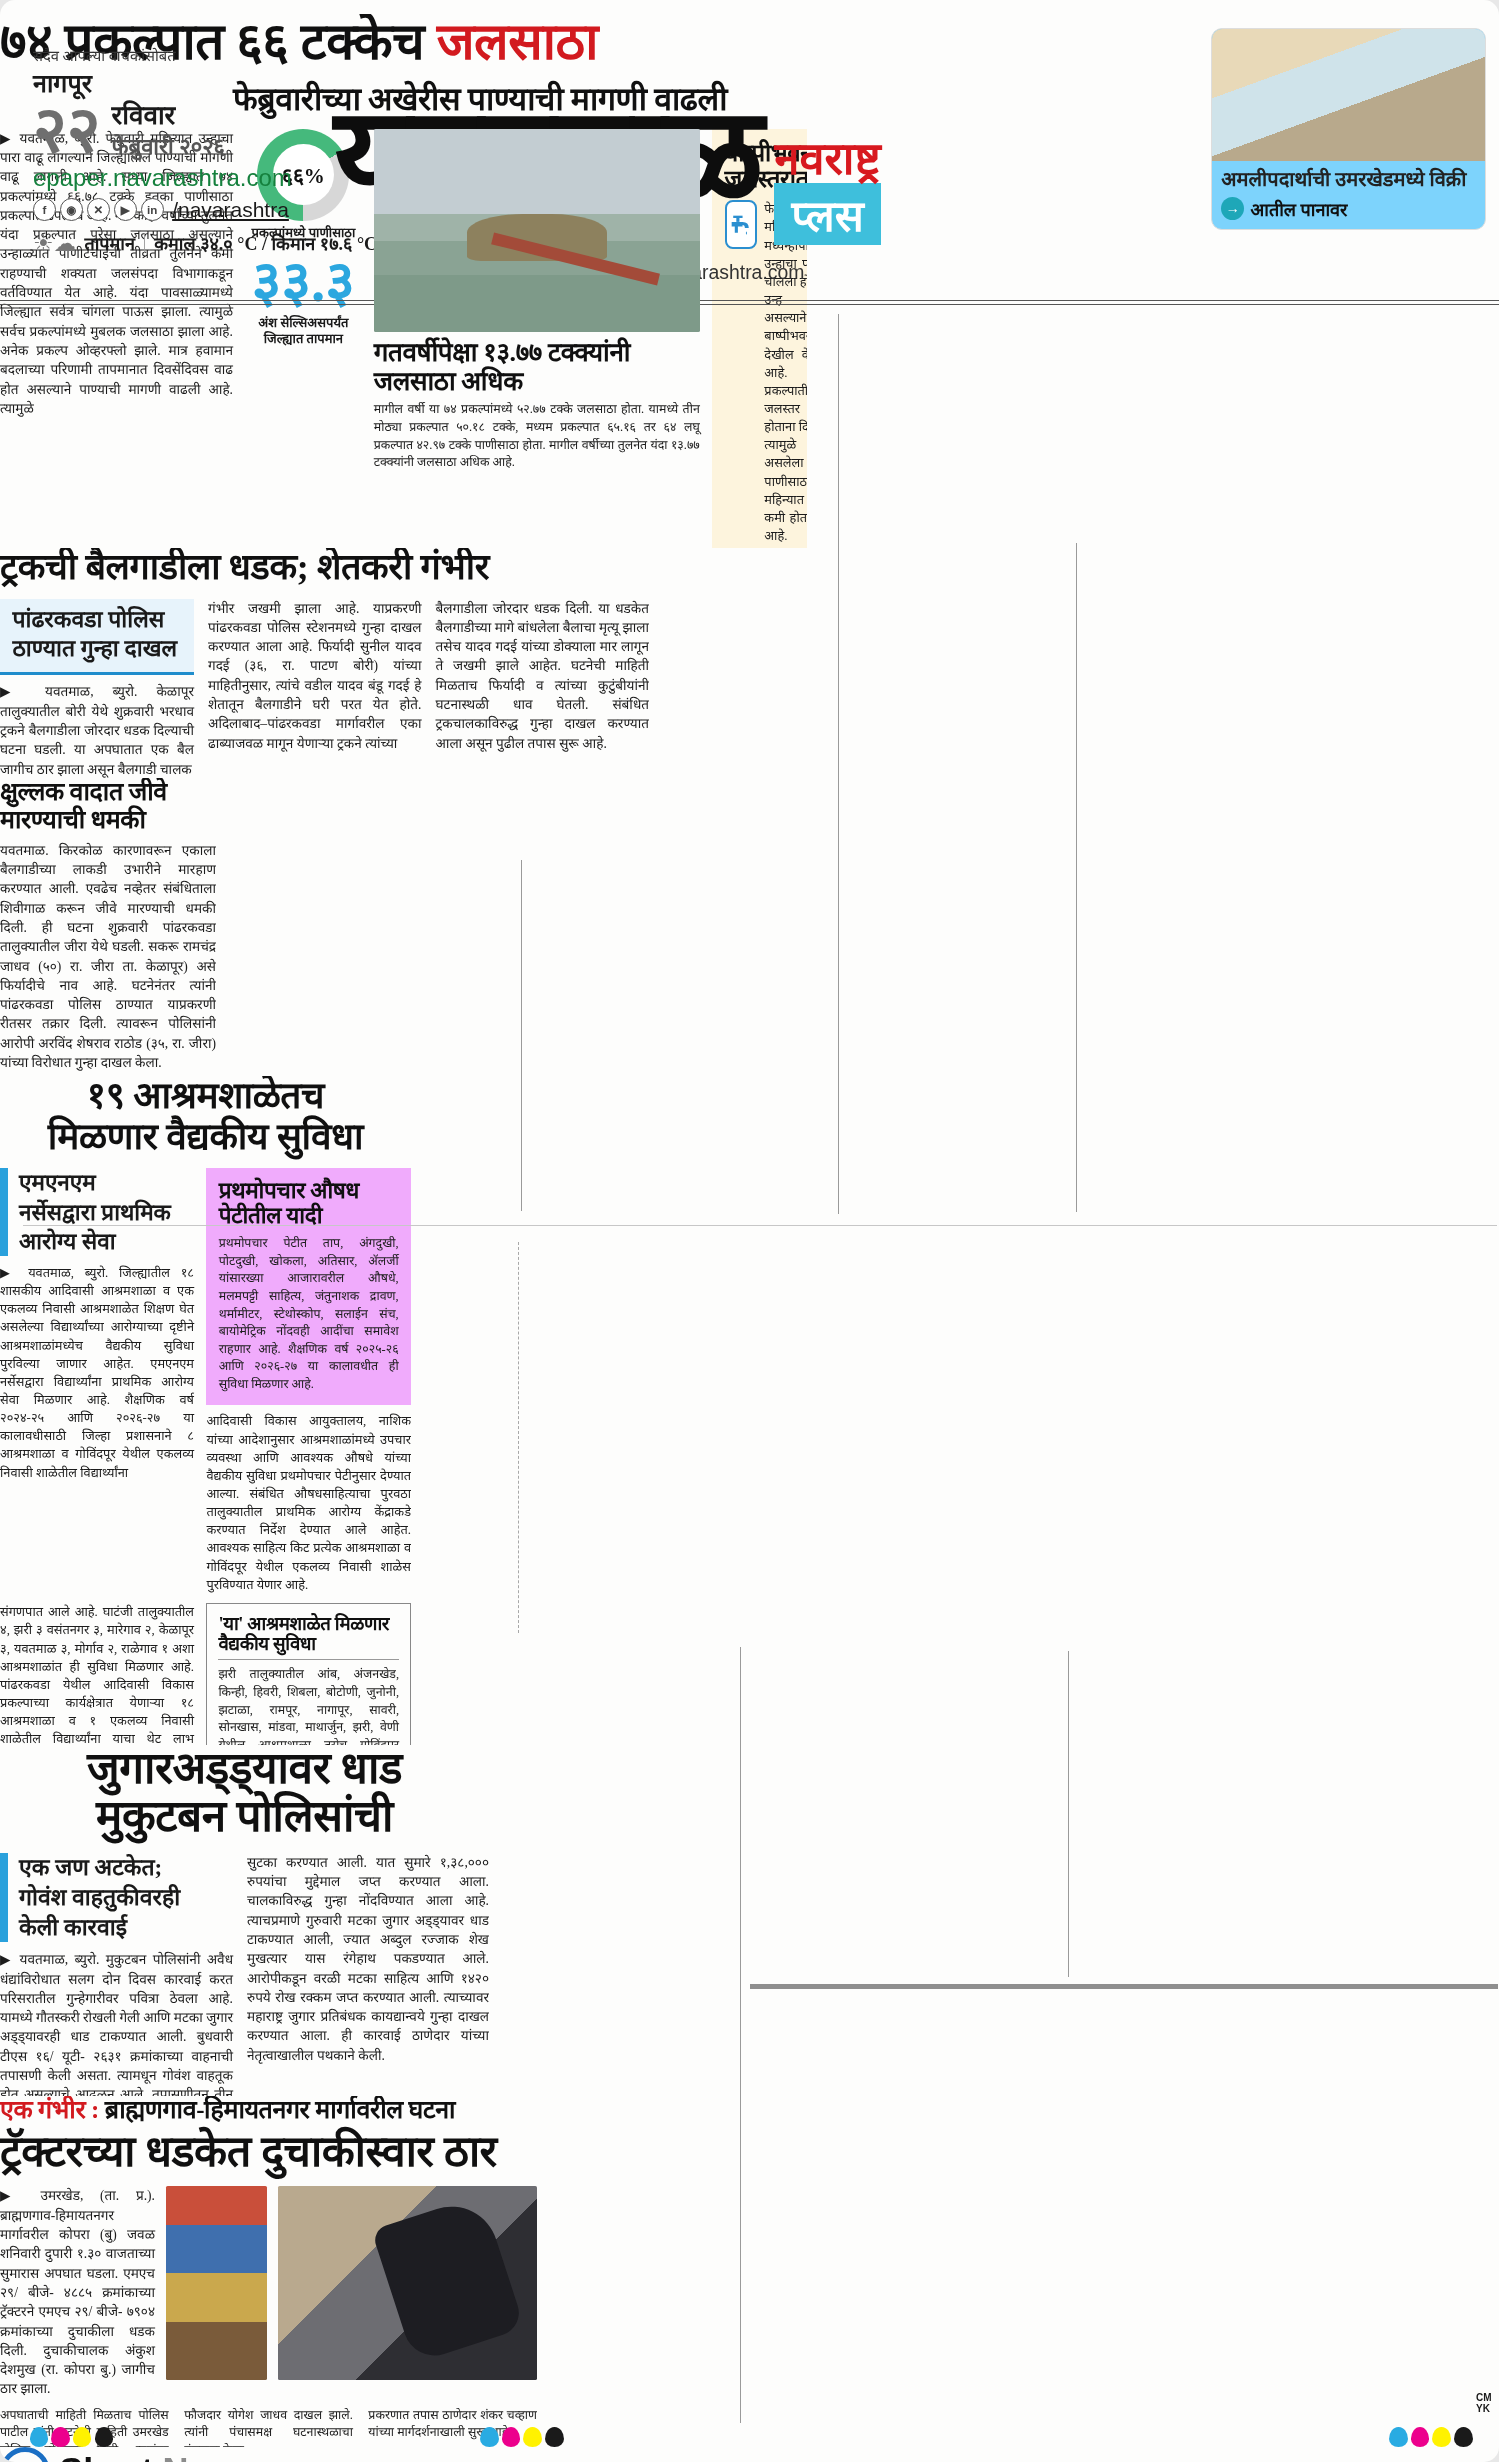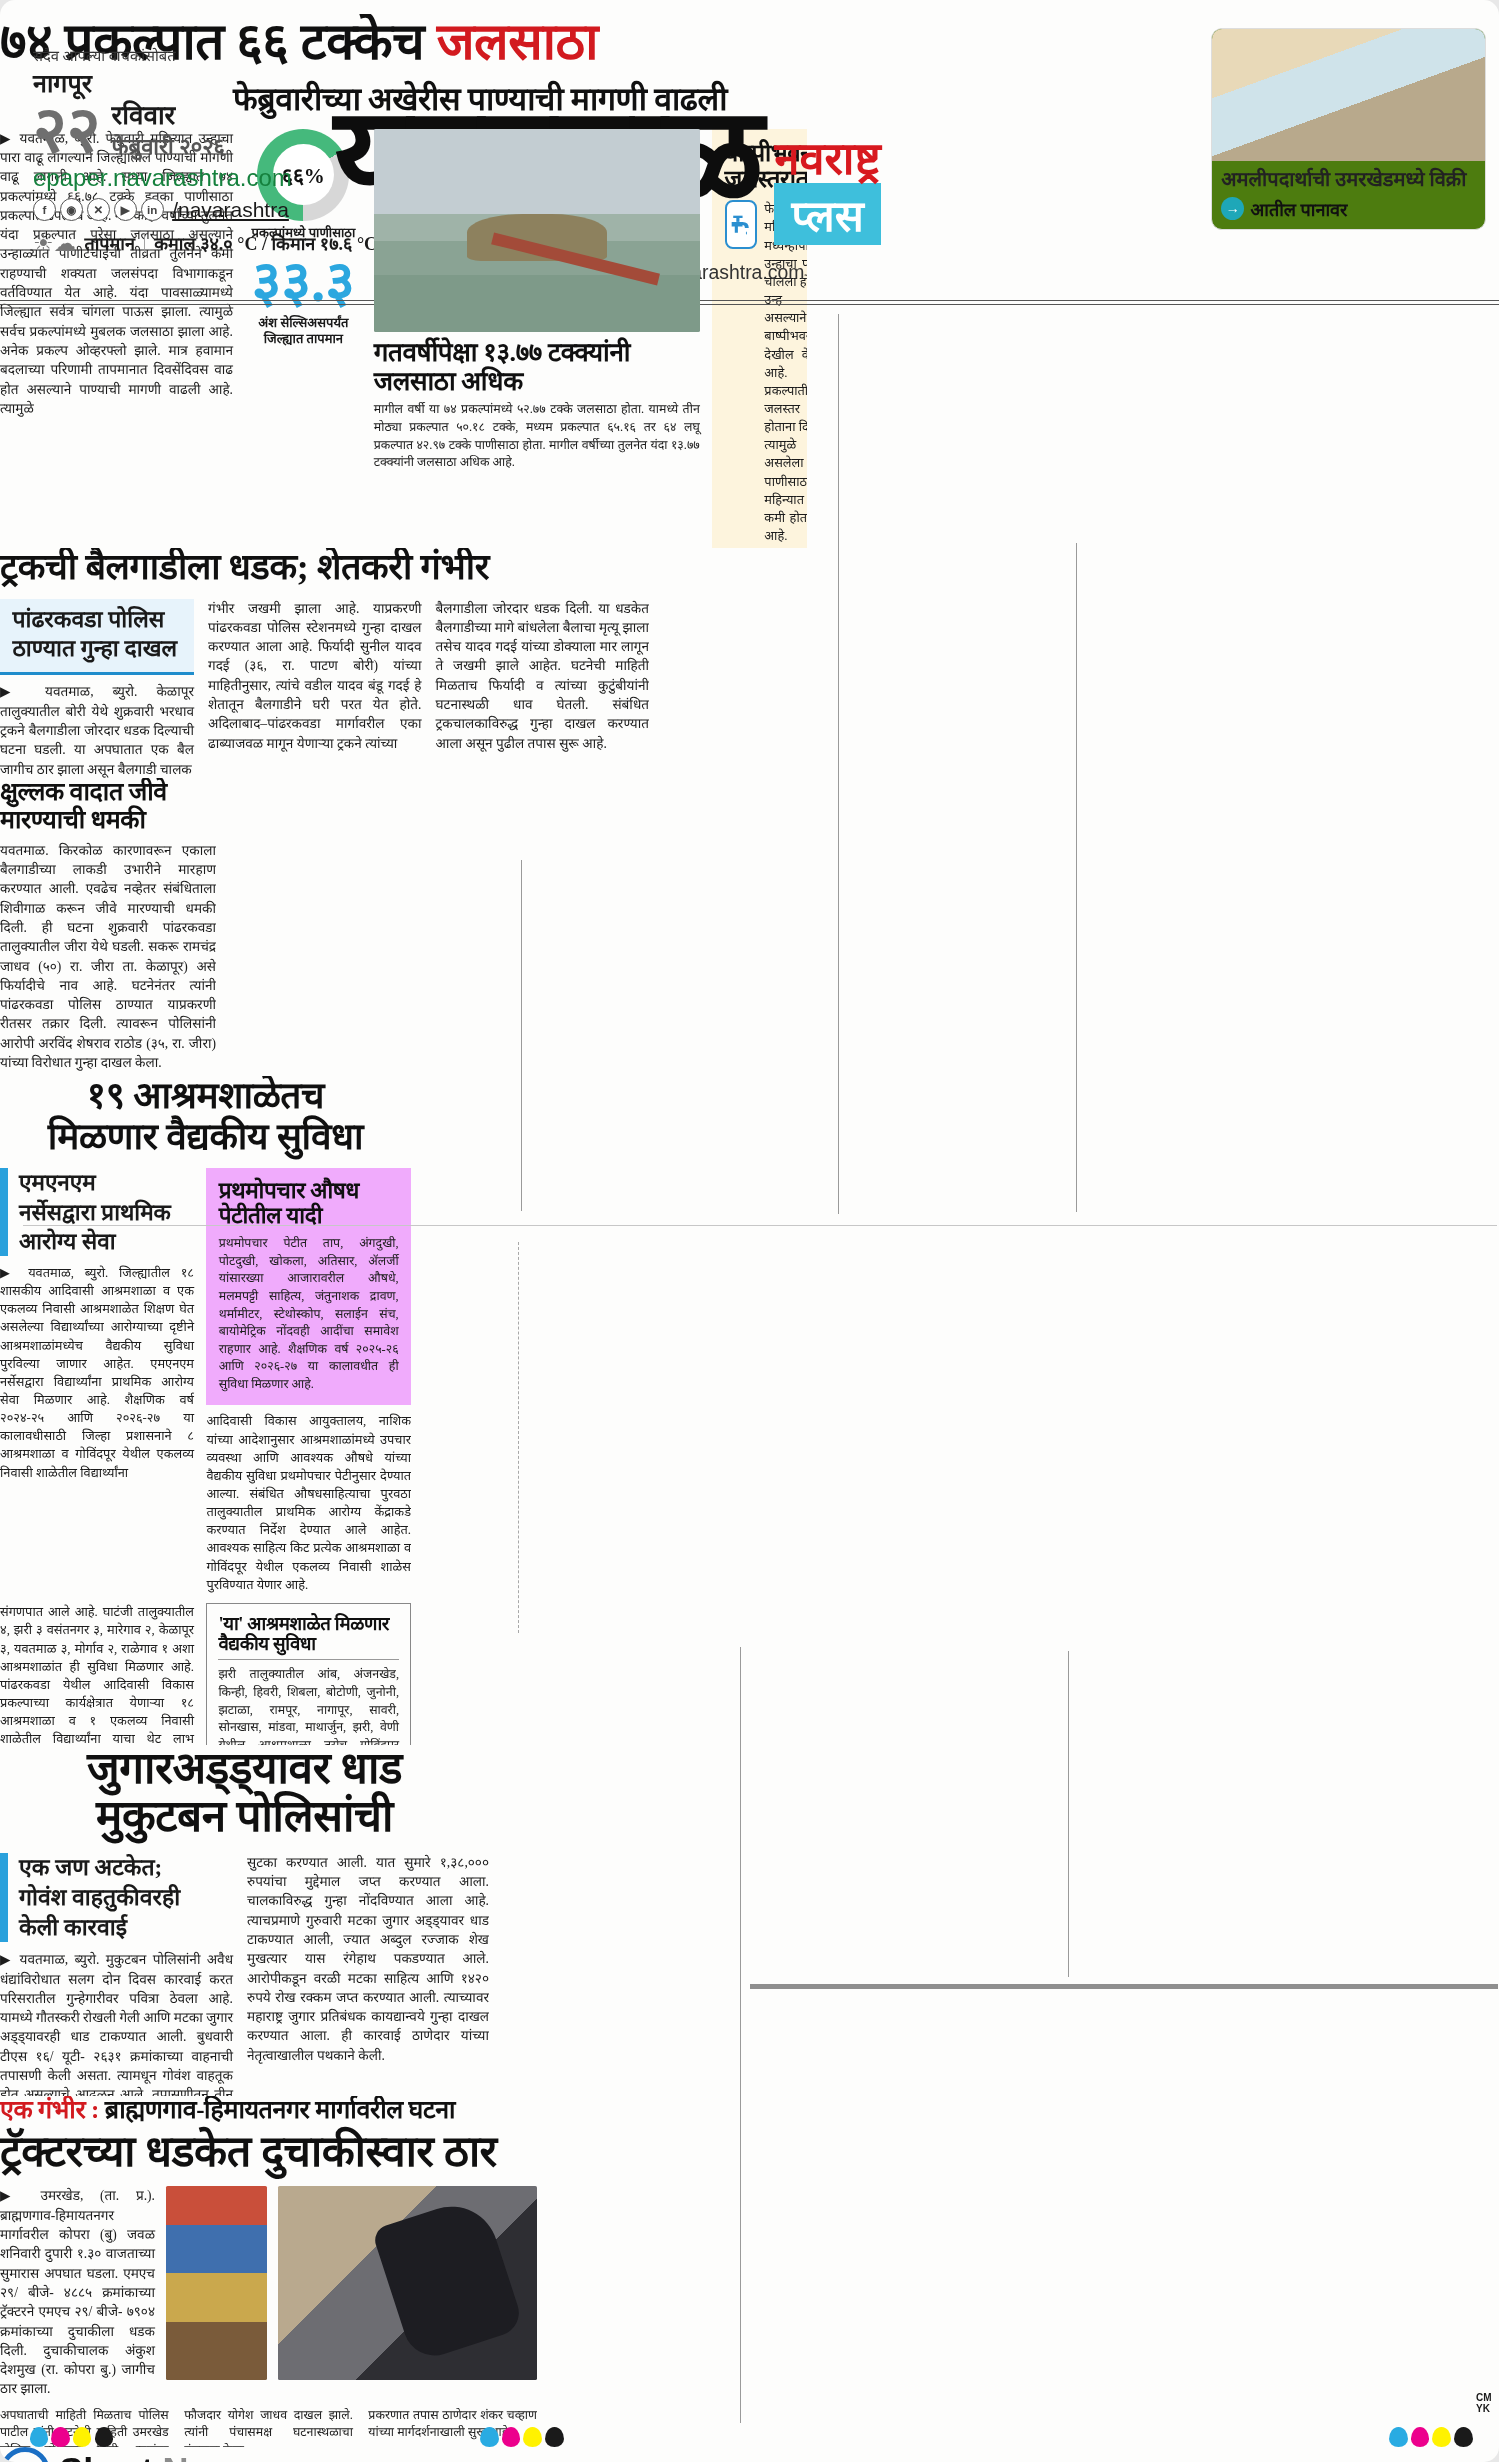--- a/index.html
+++ b/index.html
@@ -40,21 +40,21 @@
   .evap{background:#fdf4dd;padding:11px 12.4px;}
   .graybox{background:#f0abfc;padding:11px 12.4px;}
   .sn-logo{display:flex;align-items:center;gap:9.3px;}
   .sn-ring{width:40px;height:40px;border-radius:50%;border:5.4px solid #1b6fc4;color:#1b6fc4;font-size:23px;font-weight:bold;
            display:flex;align-items:center;justify-content:center;}
   .sn-word1{font-size:36px;font-weight:bold;color:#111;font-family:"Liberation Sans",sans-serif;}
   .sn-word2{font-size:36px;font-weight:bold;color:#8c8c8c;font-family:"Liberation Sans",sans-serif;}
   .dash-vr{position:absolute;width:0;border-left:1.6px dashed #a8a8a8;}
   .cmyk{display:flex;gap:3.1px;}
   .cmyk i{width:18.6px;height:20px;border-radius:50% 50% 50% 50%/60% 60% 40% 40%;display:block;}
-  .promo{border:0.8px solid #ddd;border-radius:11px;overflow:hidden;background:#4d7c0f;}
+  .promo{border:0.8px solid #ddd;border-radius:11px;overflow:hidden;background:#7dd3fc;}
   .promo-photo{height:132px;background:linear-gradient(160deg,#e8d9b8 0 30%,#cfe3ea 30% 55%,#b8a98c 55% 100%);}
   .promo-cap{font-size:20px;font-weight:bold;color:#222;line-height:1.25;padding:6.2px 9.3px 0;}
   .promo-link{display:flex;align-items:center;gap:6.2px;font-size:18px;font-weight:bold;color:#111;padding:4.7px 9.3px 7.8px;}
   .circ-arrow{width:23px;height:23px;border-radius:50%;background:#1ea7b8;color:#fff;display:flex;align-items:center;justify-content:center;font-size:14px;}
   .weather{display:flex;align-items:center;gap:7.8px;font-size:18px;}
   .wicon{font-size:23px;color:#777;}
   .tapicon{width:45px;height:45px;border:2.3px solid #2b8fd0;border-radius:7.8px;display:flex;align-items:center;justify-content:center;background:#fff;}
   .listbox{border:1.6px solid #888;padding:9.3px 11px;}
 </style>
 </head>

